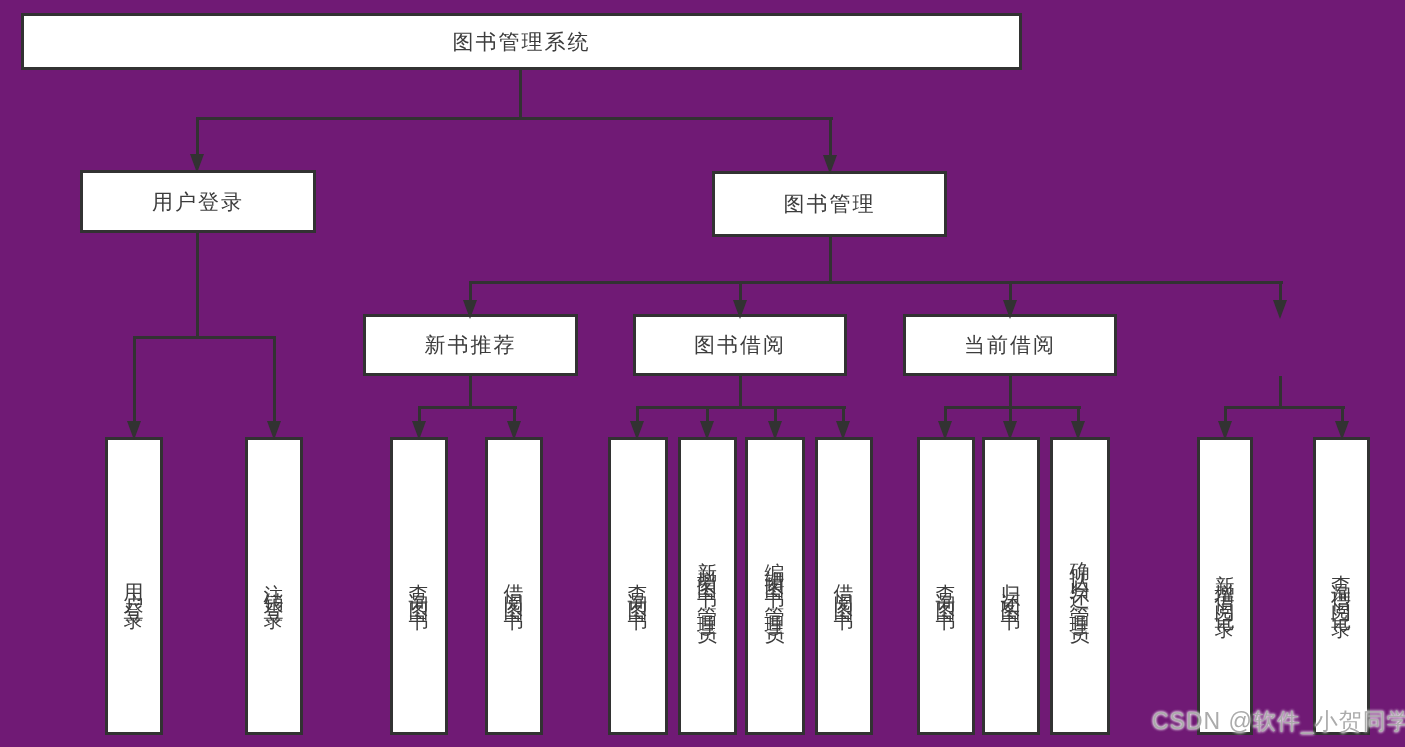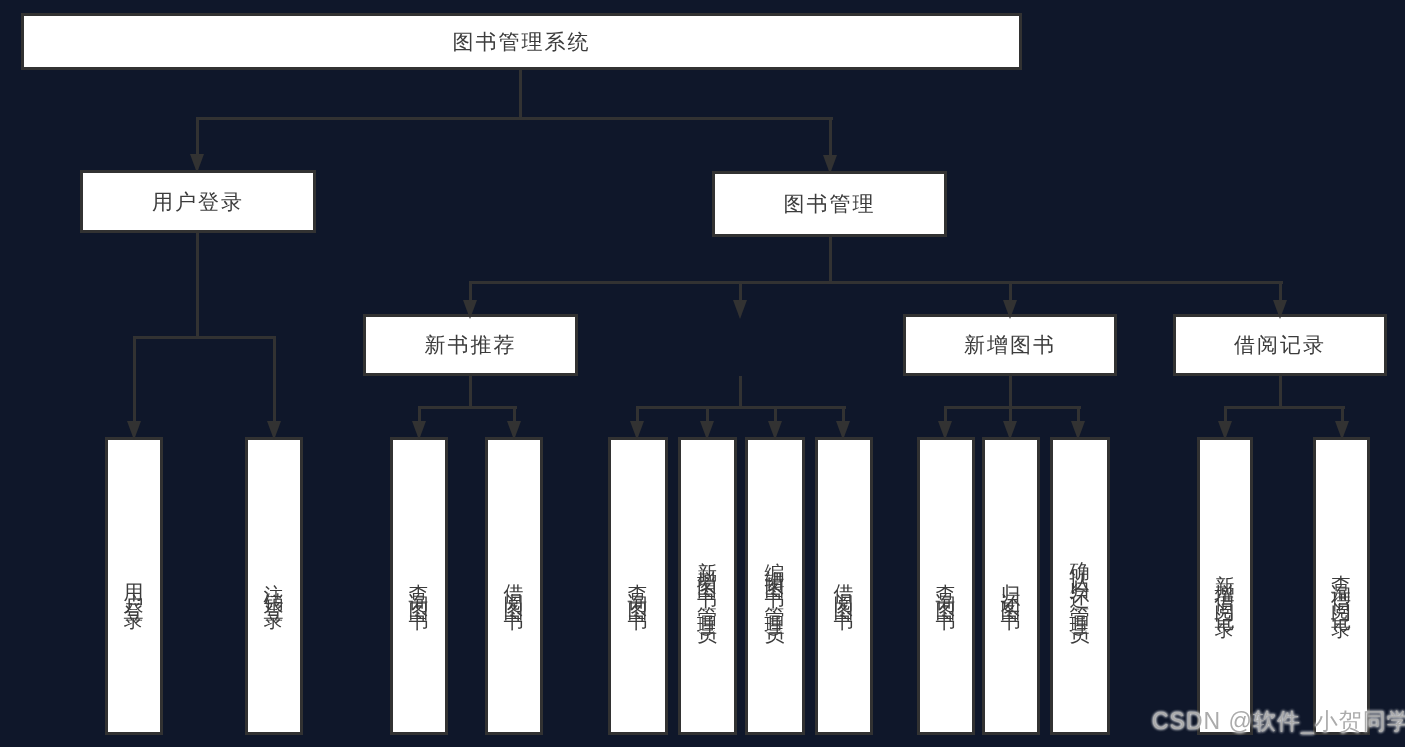--- a/index.html
+++ b/index.html
@@ -34,41 +34,41 @@
   .watermark {
     position:absolute; left:1152px; top:706px; z-index:5;
     font-size:23px; letter-spacing:1px; color:var(--wm,#ababab);
     text-shadow:0 0 3px #ffffff, 0 0 3px #ffffff;
     white-space:nowrap;
   }
 </style>
 </head>
 <body>
 
-<div id="canvas" style="--line: #323232; --text: #3c3c3c; --wm: #ababab; background: #0f172a;">
+<div id="canvas" style="--line: #323232; --text: #3c3c3c; --wm: #ababab; background: #701a75;">
 
   <div class="node" style="left:21px;top:13px;width:1001px;height:57px">
     <span>图书管理系统</span>
   </div>
 
   <div class="node" style="left:80px;top:170px;width:236px;height:63px">
     <span>用户登录</span>
   </div>
   <div class="node" style="left:363px;top:314px;width:215px;height:62px">
     <span>新书推荐</span>
   </div>
 
   <div class="node" style="left:712px;top:171px;width:235px;height:66px">
     <span>图书管理</span>
   </div>
+  <div class="node" style="left:633px;top:314px;width:214px;height:62px">
+    <span>图书借阅</span>
+  </div>
   <div class="node" style="left:903px;top:314px;width:214px;height:62px">
-    <span>新增图书</span>
-  </div>
-  <div class="node" style="left:1173px;top:314px;width:214px;height:62px">
-    <span>借阅记录</span>
+    <span>当前借阅</span>
   </div>
 
   <div class="leaf" style="left:105px;top:437px;width:58px;height:298px">
     <span>用户登录</span>
     </div>
   <div class="leaf" style="left:245px;top:437px;width:58px;height:298px">
     <span>注销登录</span>
     </div>
 
   <div class="leaf" style="left:390px;top:437px;width:58px;height:298px">

